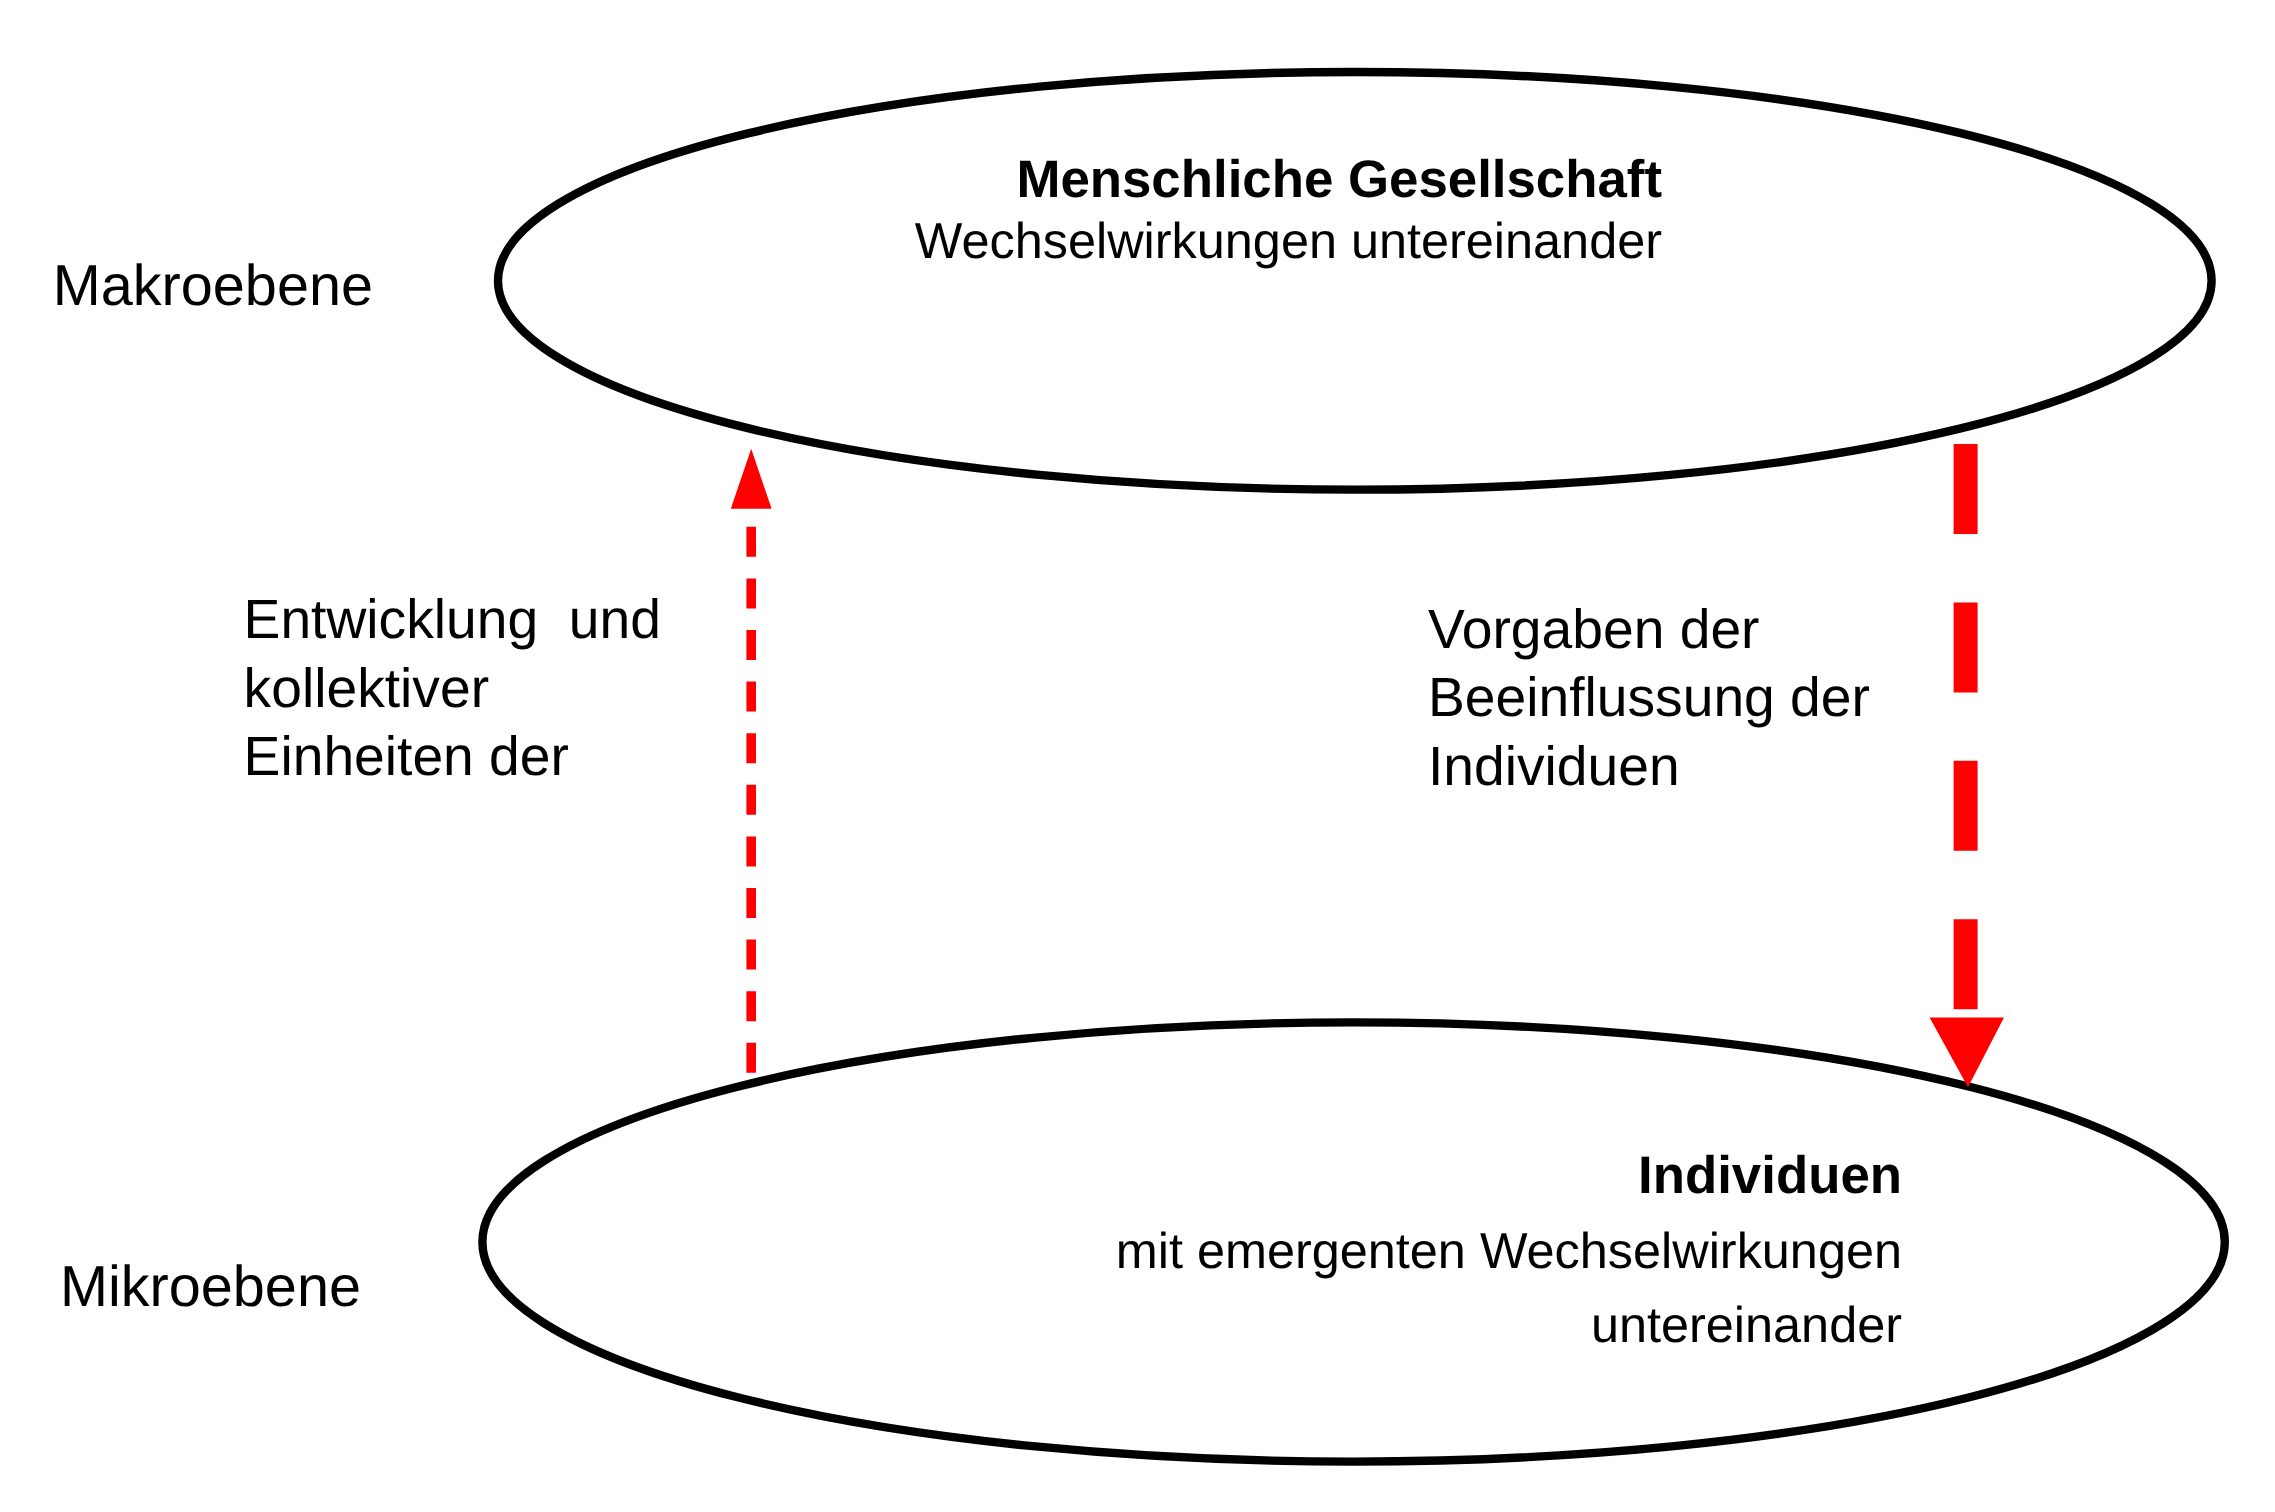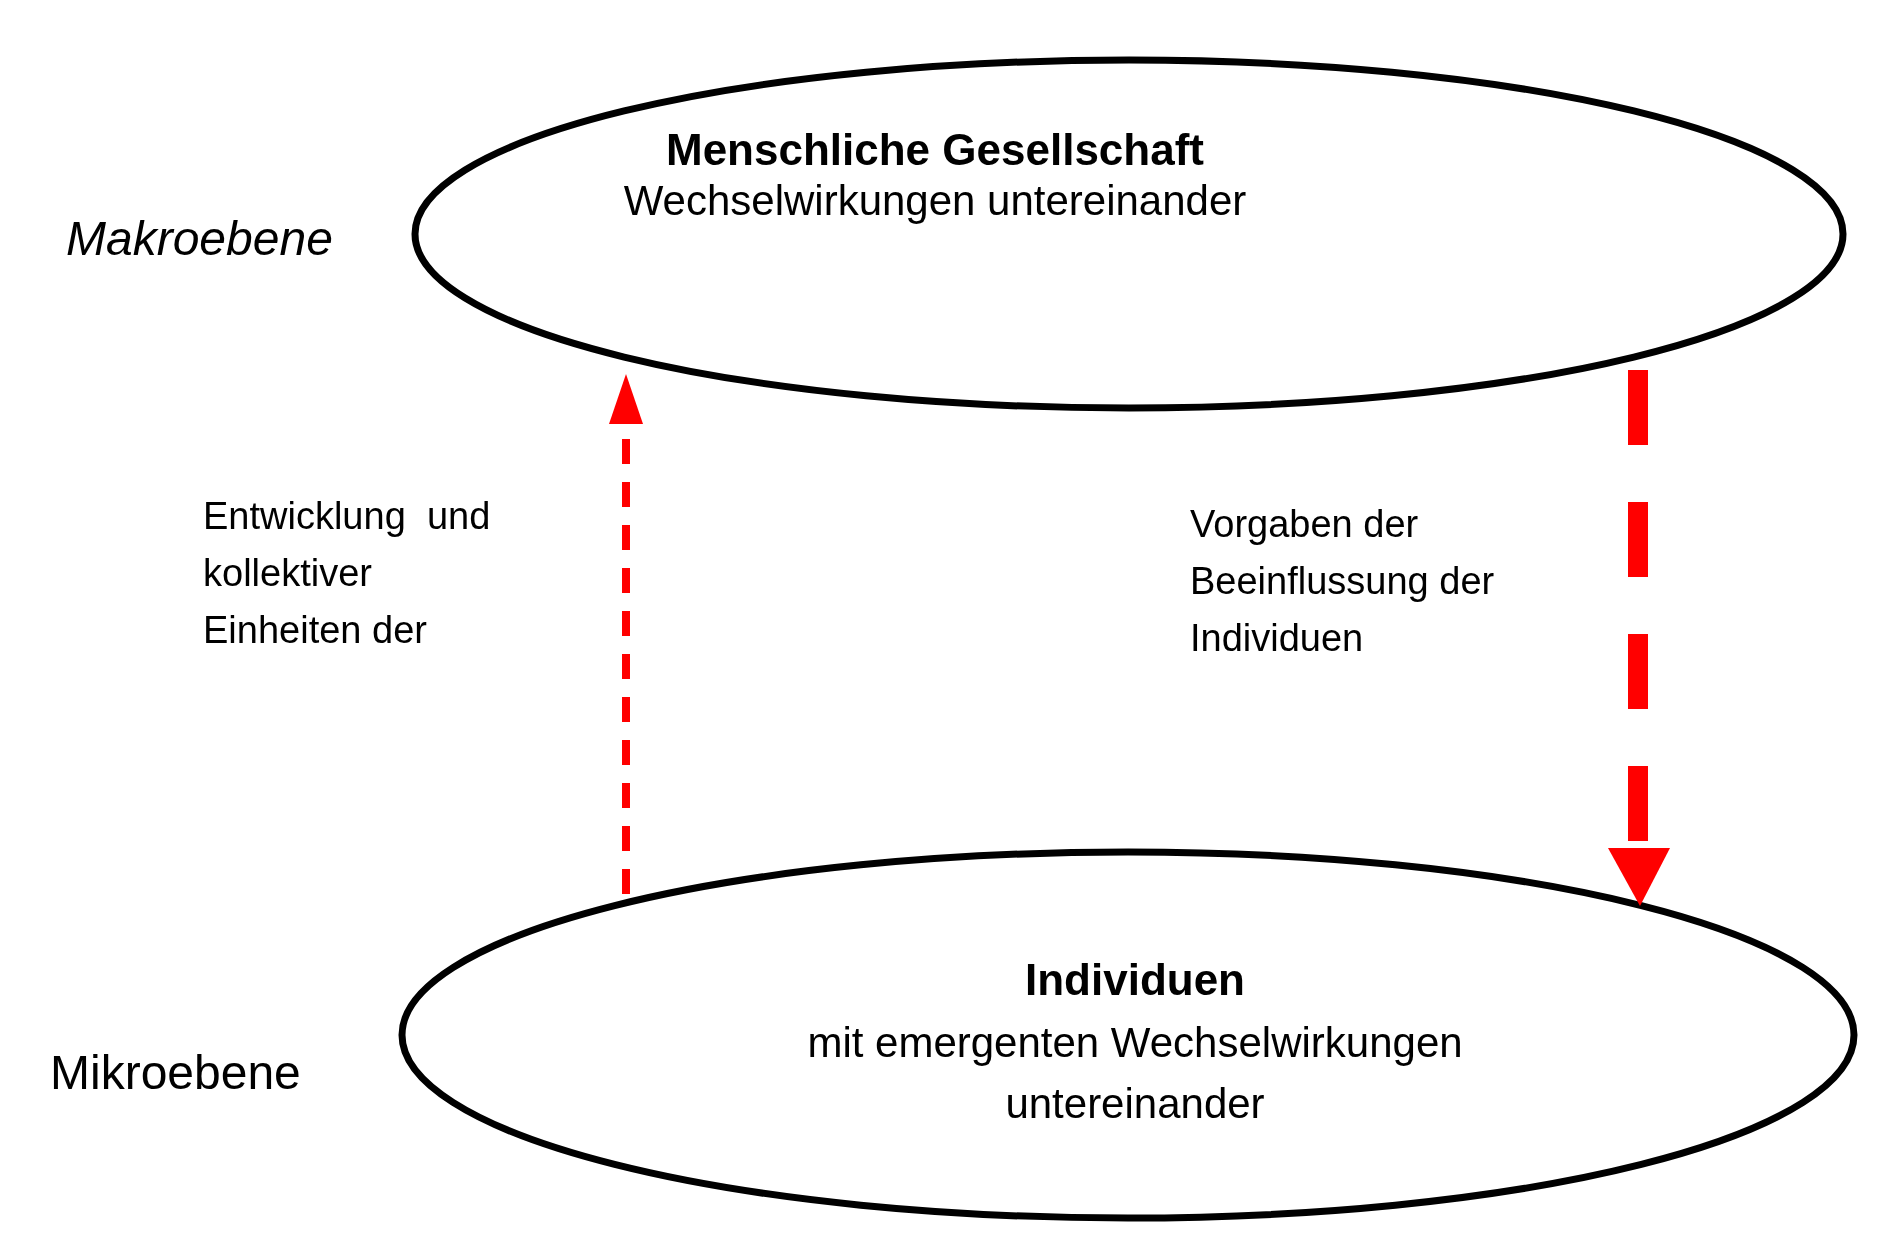--- a/index.html
+++ b/index.html
@@ -19,45 +19,45 @@
   .layer{position:absolute;left:0;top:0;width:1896px;height:1260px;}
   svg{display:block;}
 
   .level-label{
     position:absolute;
     font-size:48px;
     line-height:50px;
     letter-spacing:0px;
     white-space:nowrap;
   }
-  #makro-label{left:66px;top:214px;font-style:italic;}
+  #makro-label{left:44px;top:214px;}
   #mikro-label{left:50px;top:1004px;margin-top:44px;}
 
   .ellipse-text{
     position:absolute;
     width:900px;
-    text-align:center;
+    text-align:right;
   }
   #macro-text{left:485px;top:122px;}
   #micro-text{left:685px;top:948px;}
   .ellipse-title{
     font-weight:bold;
     font-size:44px;
     line-height:56px;
   }
   .ellipse-line{
     font-size:42px;
     line-height:46px;
   }
   #micro-text .ellipse-title{line-height:64px;}
   #micro-text .ellipse-line{line-height:61px;}
 
   .annotation{
     position:absolute;
-    font-size:38px;
+    font-size:46px;
     line-height:57px;
   }
   #left-annotation{left:203px;top:488px;width:480px;}
   #right-annotation{left:1190px;top:496px;width:480px;}
   .annotation .ann-line{white-space:pre;}
 </style>
 </head>
 <body>
 
 <div class="layer">

